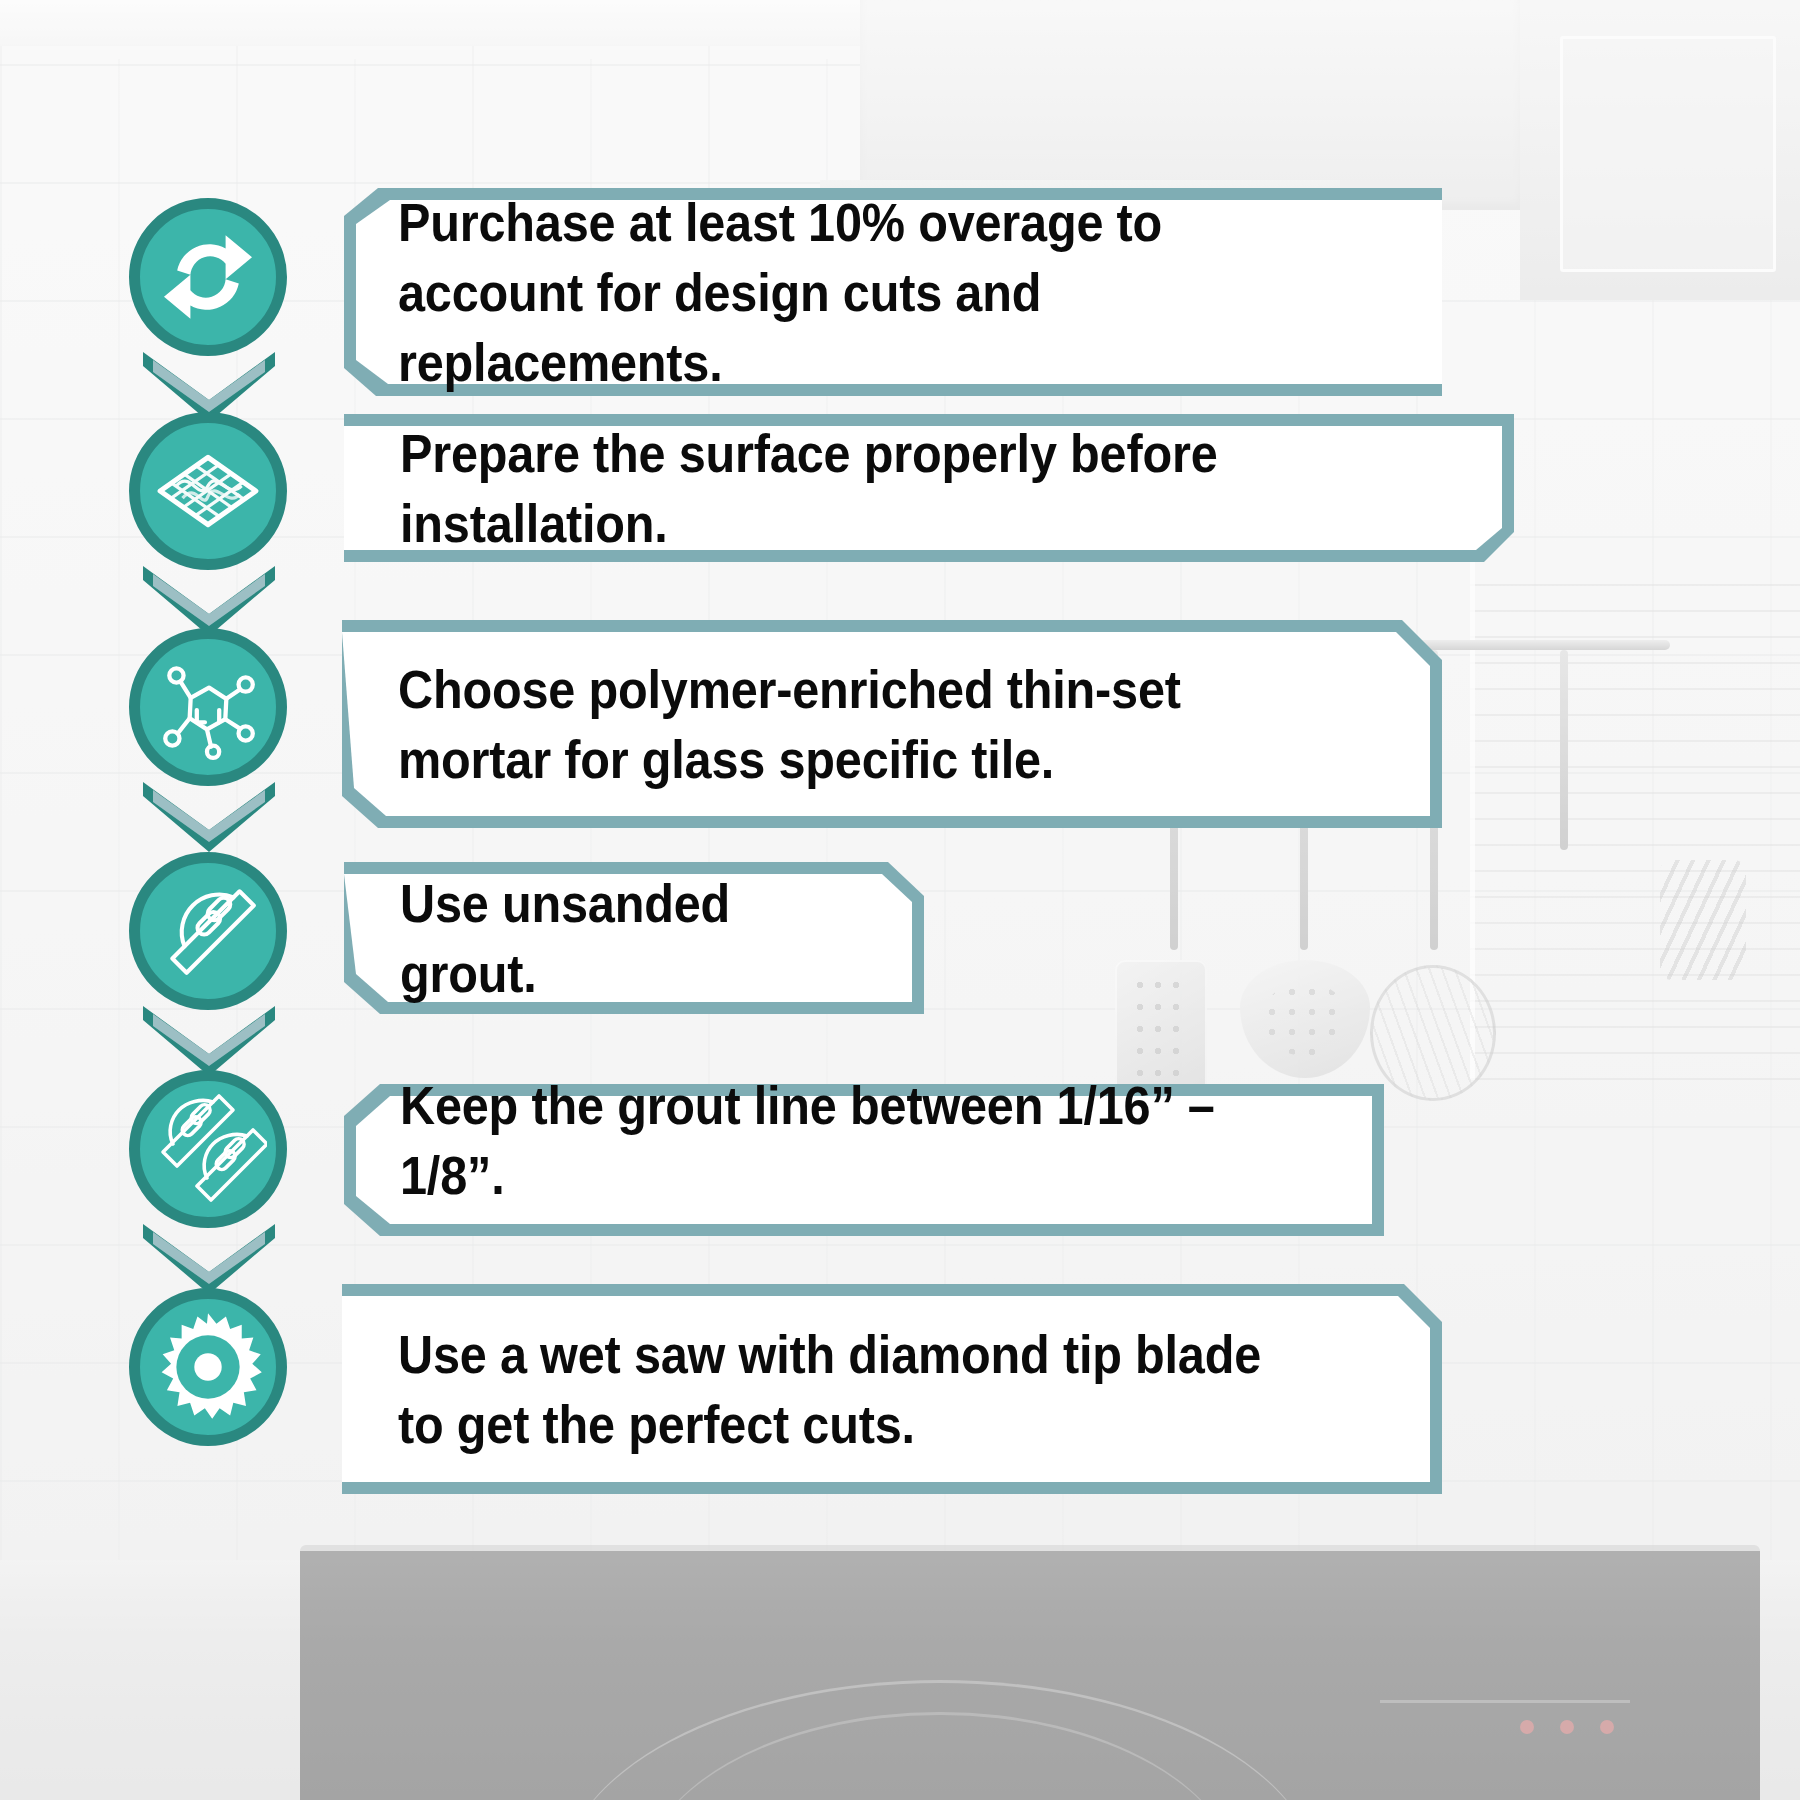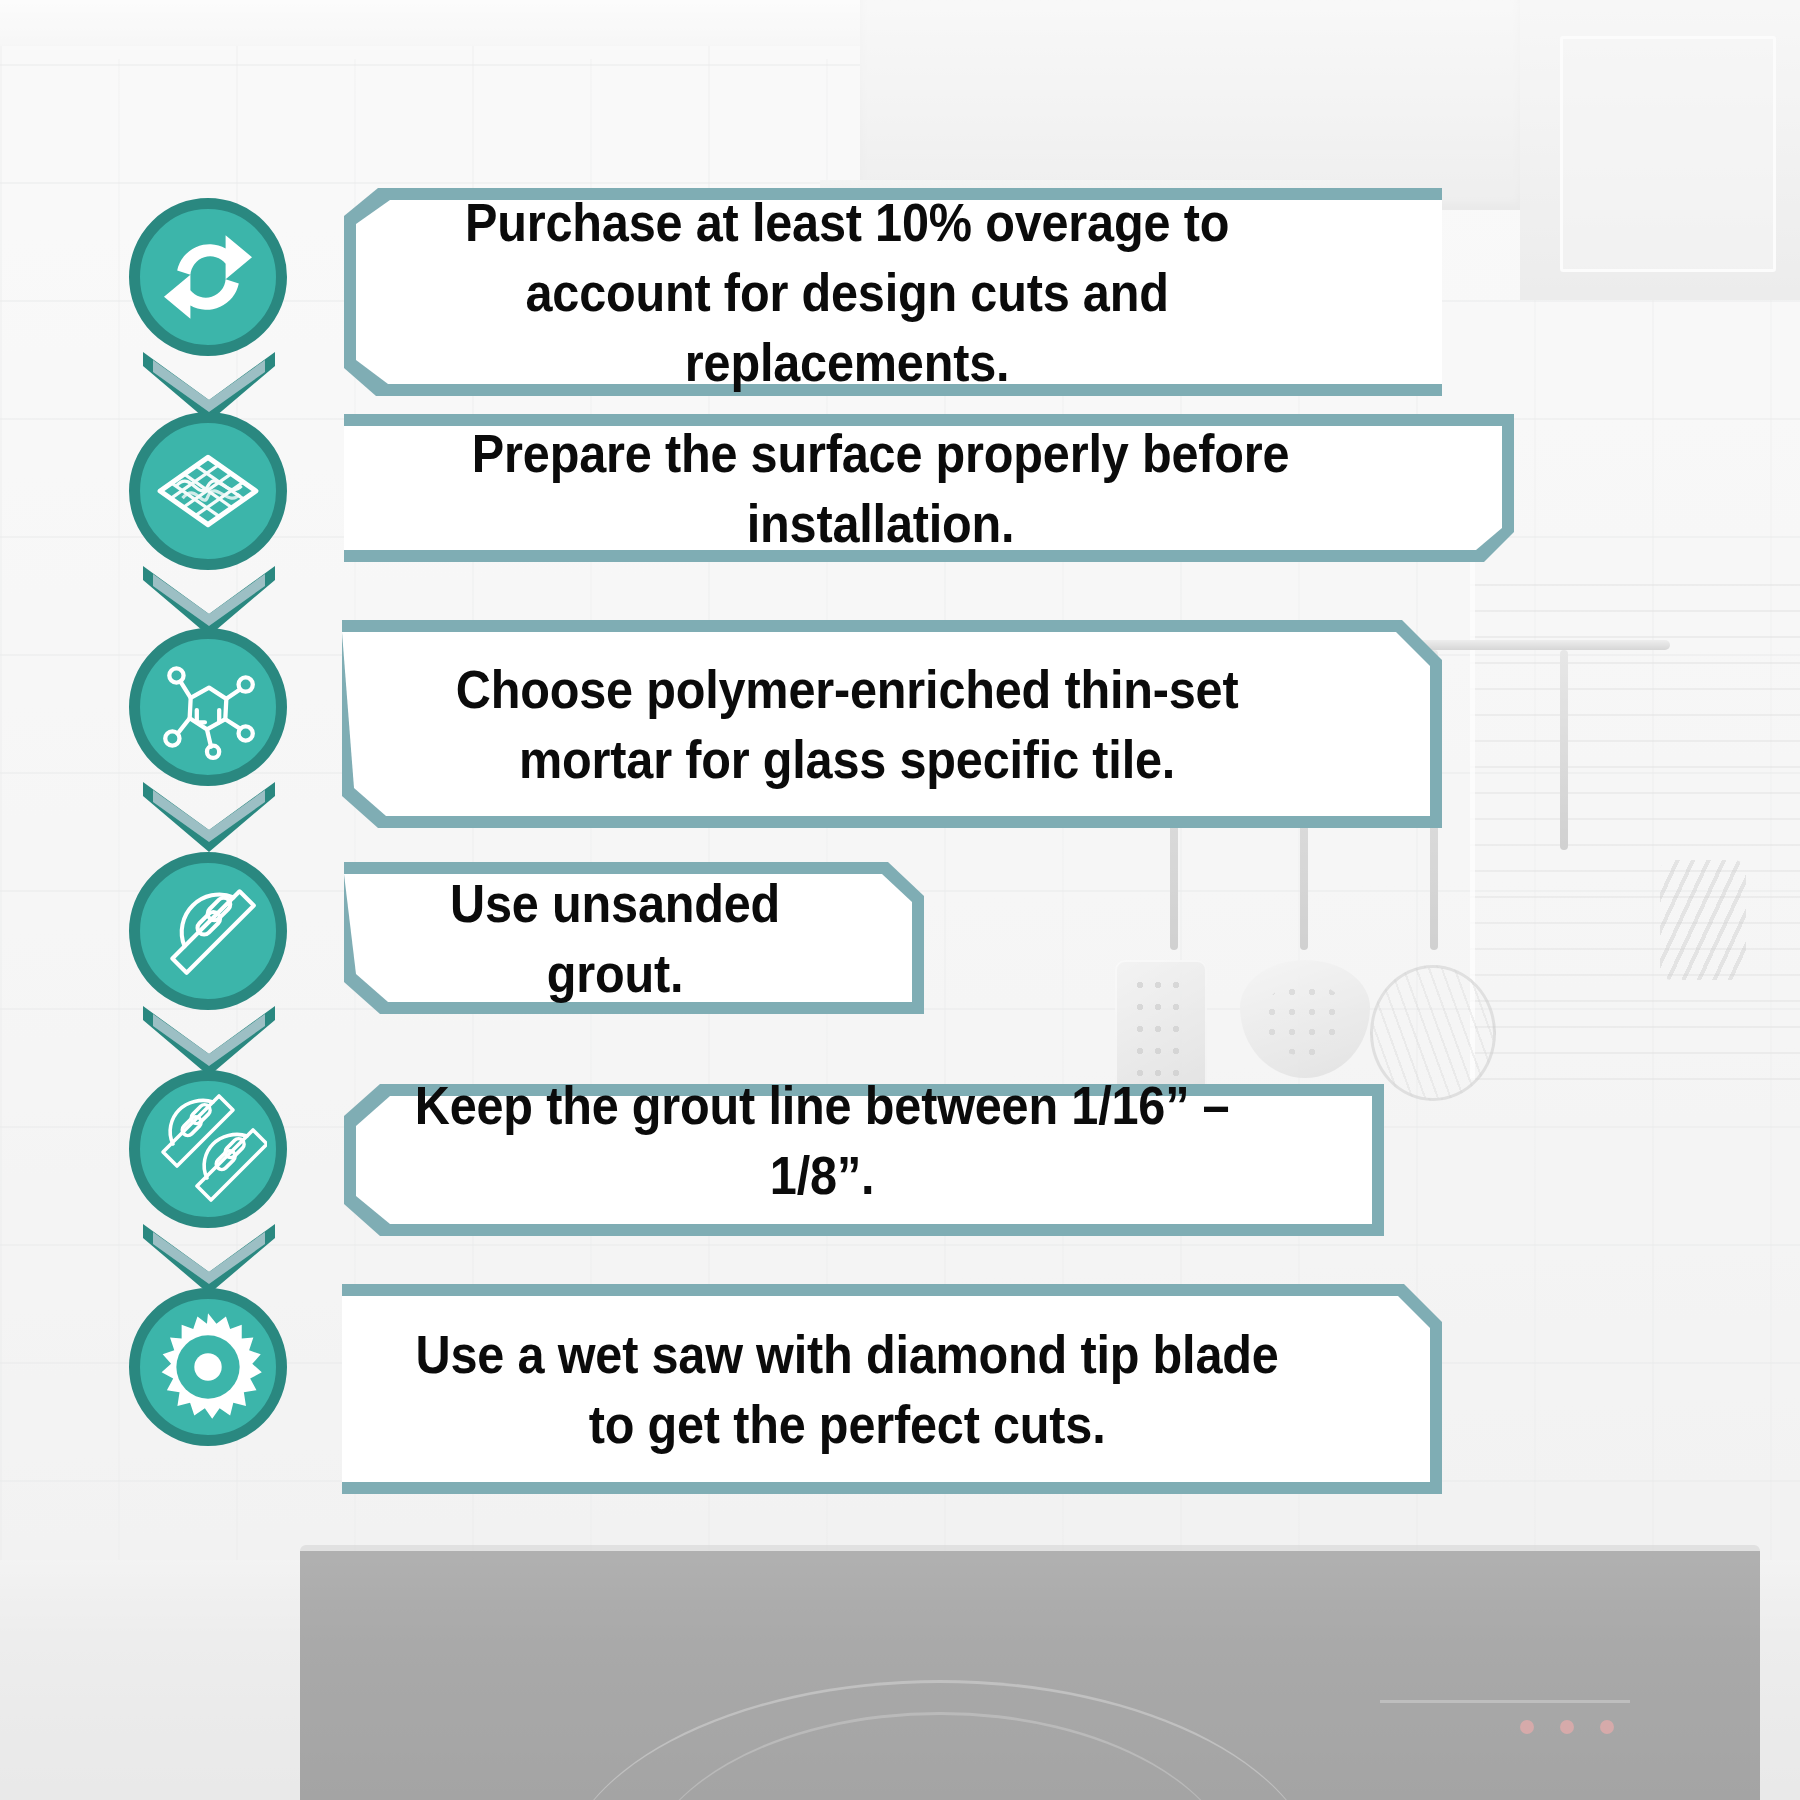--- a/index.html
+++ b/index.html
@@ -1,21 +1,21 @@
 <!DOCTYPE html>
 <html><head>
 <meta charset="utf-8">
 <style>
   html,body{margin:0;padding:0;}
   body{
     width:1800px;height:1800px;overflow:hidden;
     font-family:"Liberation Sans", sans-serif;
     background:#f2f2f2;
   }
-  #stage{position:relative;width:1800px;height:1800px;overflow:hidden;background:#efefee;text-align:center;}
+  #stage{position:relative;width:1800px;height:1800px;overflow:hidden;background:#efefee;}
 
   
   .bg{position:absolute;inset:0;overflow:hidden;}
   .bg-base{position:absolute;inset:0;
     background:linear-gradient(178deg,#f7f7f7 0%,#f2f2f2 32%,#eeeeee 56%,#e9e9e9 74%,#e3e3e3 100%);}
   
   .tilewall{position:absolute;left:0;top:0;width:1800px;height:1600px;
     background-image:
       repeating-linear-gradient(0deg, rgba(205,208,209,.55) 0 2px, rgba(0,0,0,0) 2px 118px),
       repeating-linear-gradient(90deg, rgba(205,208,209,.40) 0 2px, rgba(0,0,0,0) 2px 236px);

